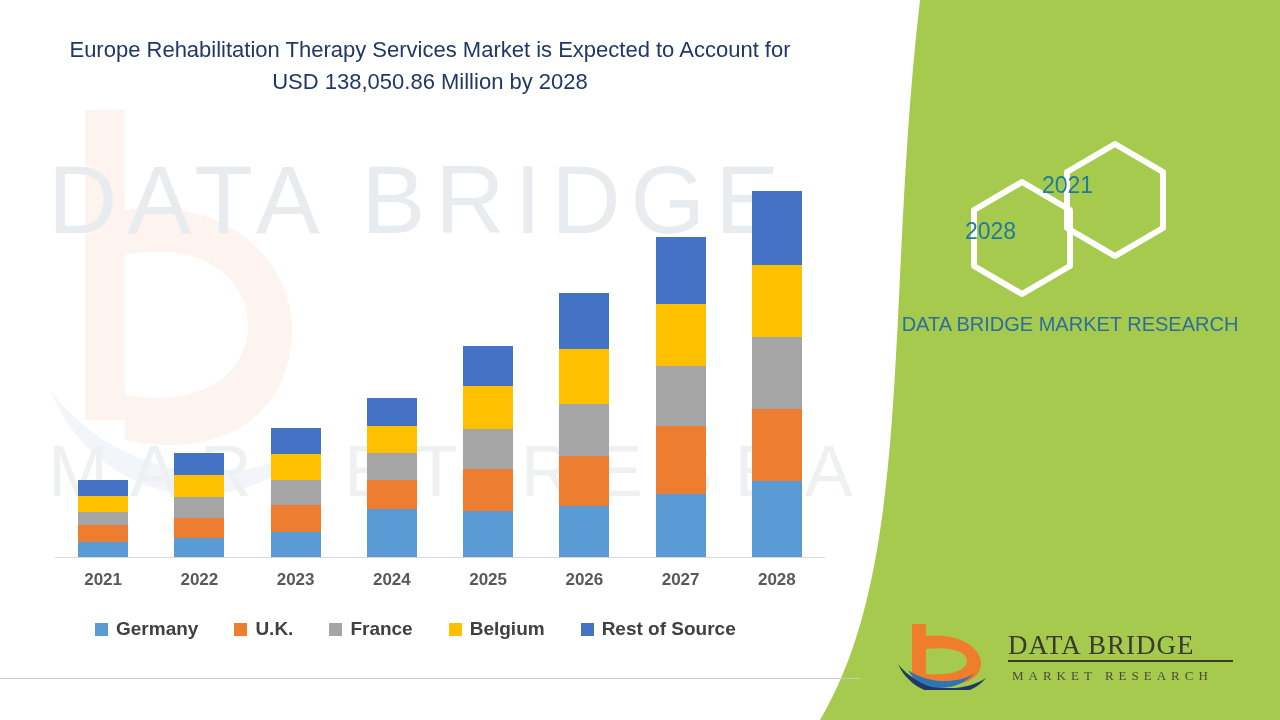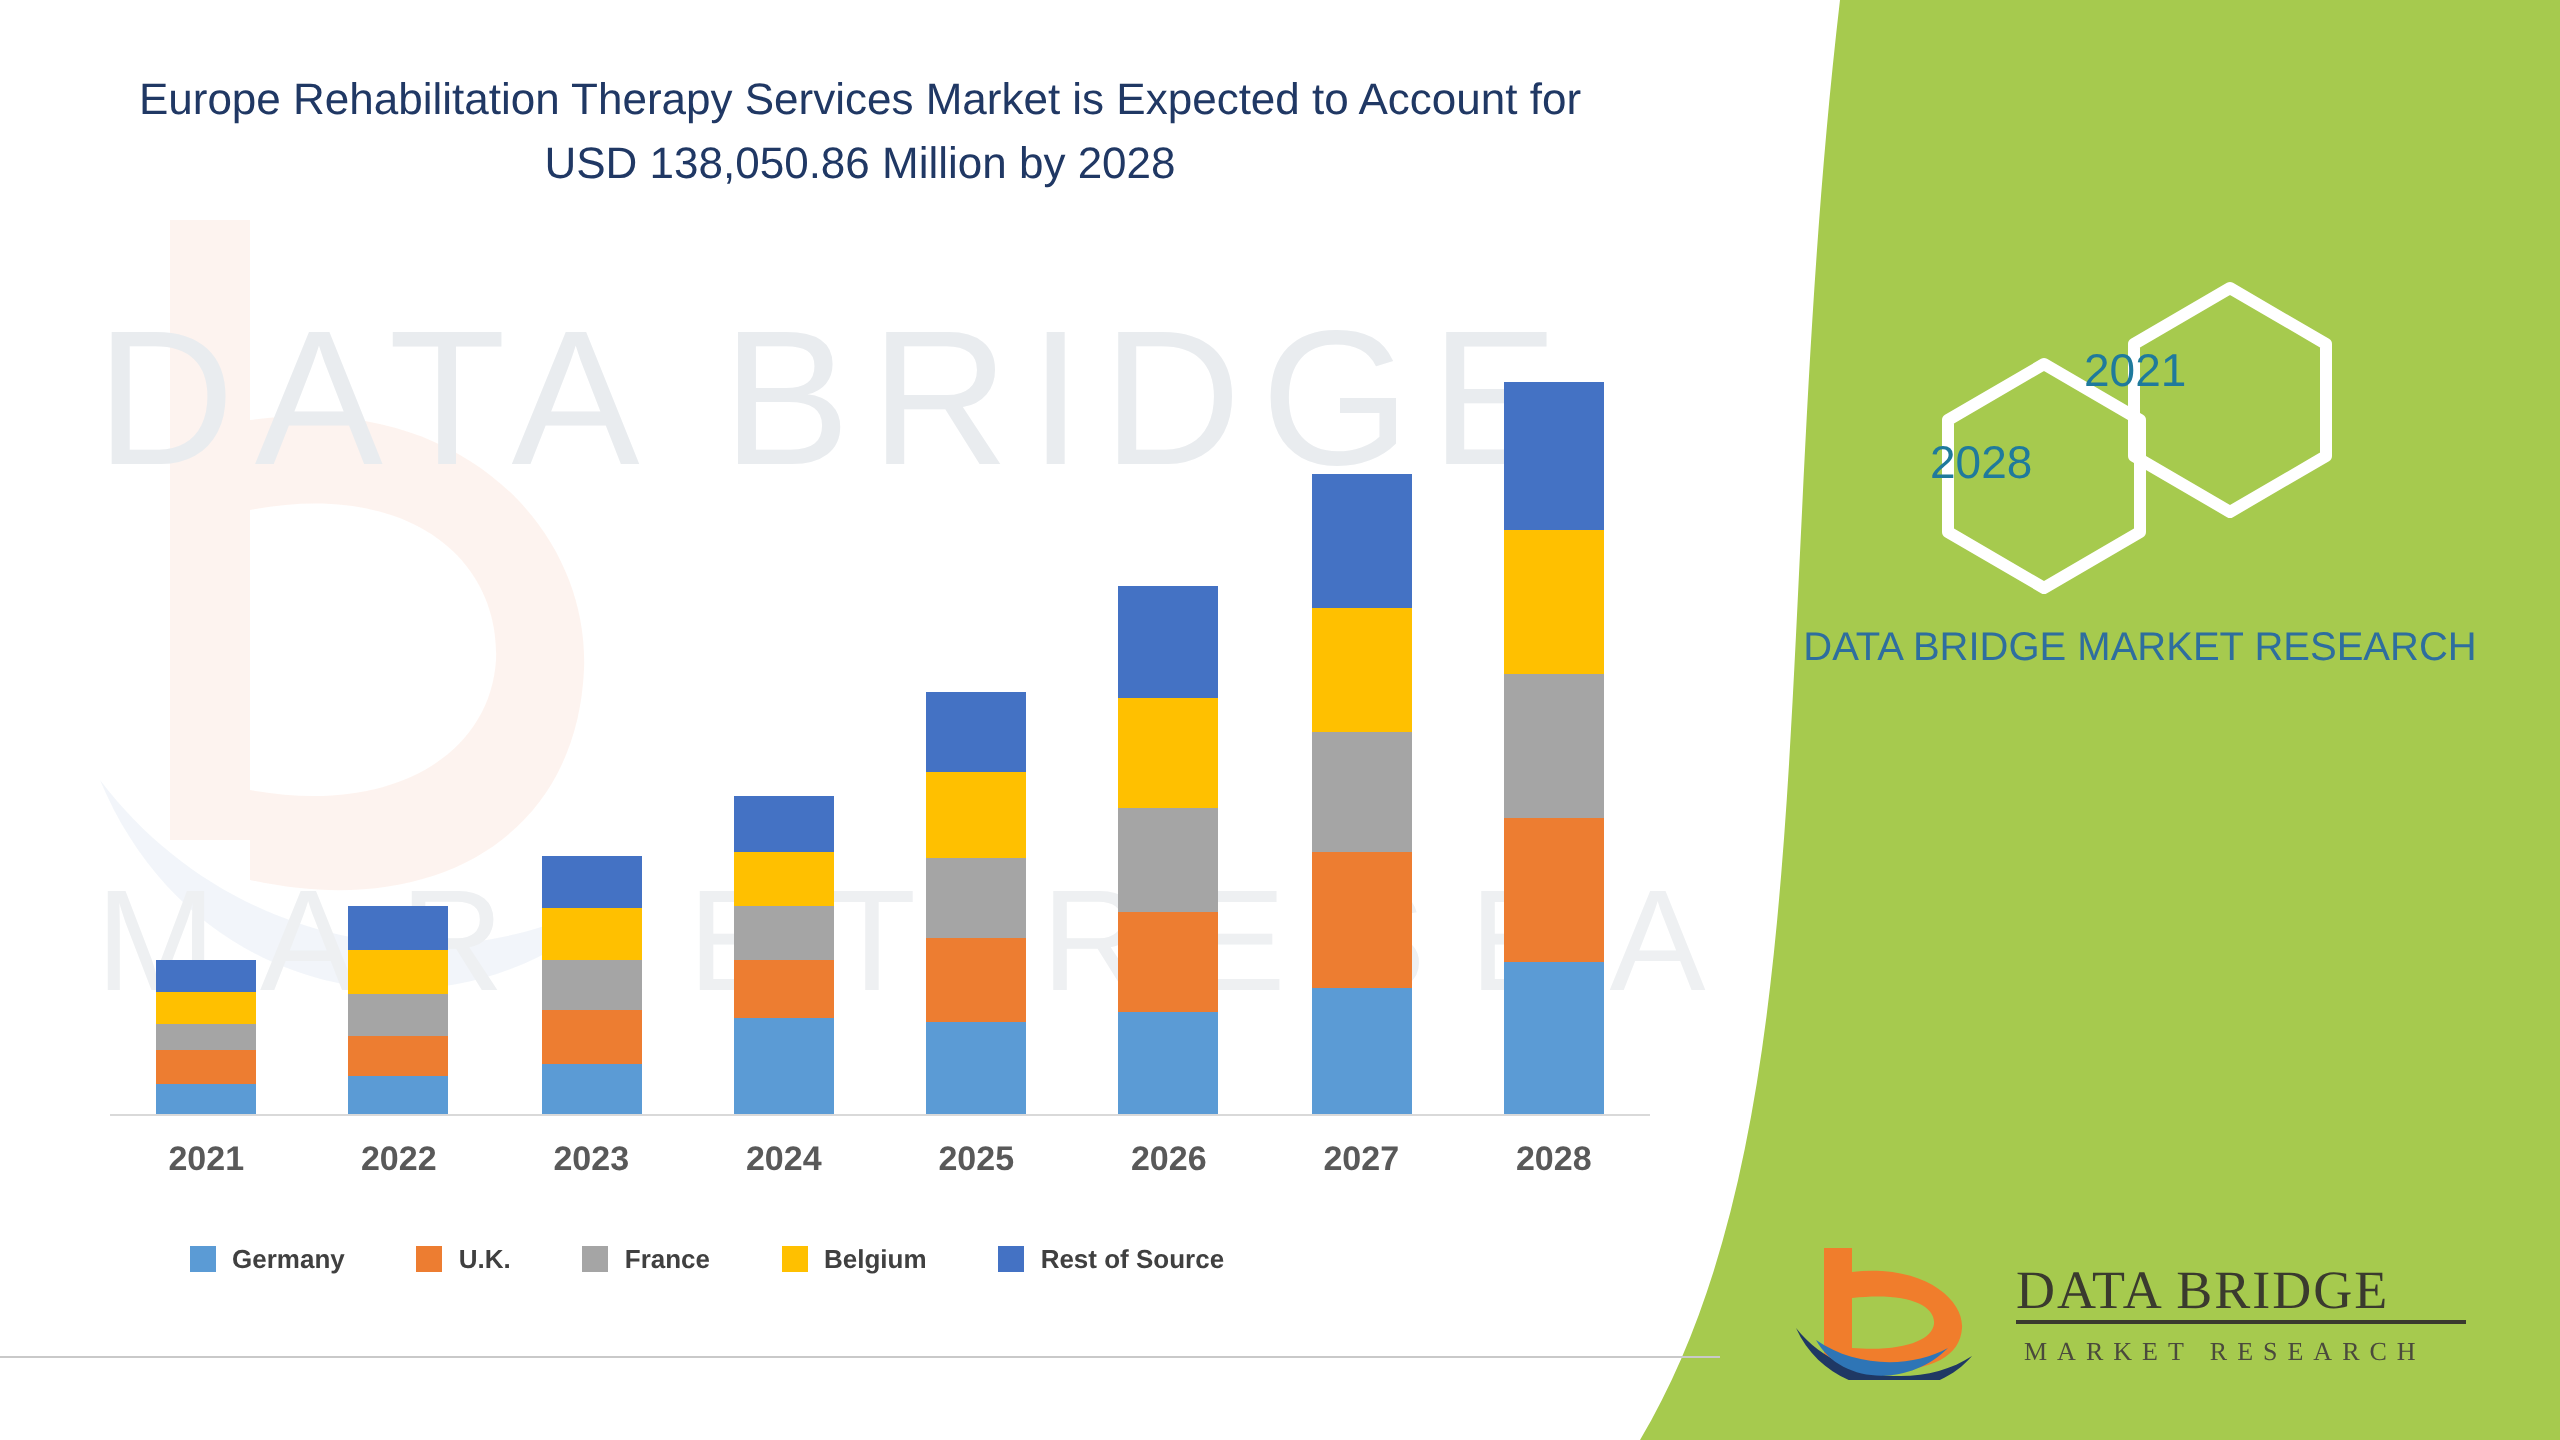--- a/index.html
+++ b/index.html
@@ -83,21 +83,21 @@
     position:absolute; width:96px; text-align:center;
     color:#595959; font-size:17px; font-weight:bold;
   }
 
   #legend {
     position:absolute; left:95px; top:616px; height:26px;
     display:flex; align-items:center;
   }
   .legend-item { display:flex; align-items:center; margin-right:36px; }
   .legend-swatch { width:13px; height:13px; margin-right:8px; }
-  .legend-text { color:#404040; font-size:13px; font-weight:bold; white-space:nowrap; }
+  .legend-text { color:#404040; font-size:19px; font-weight:bold; white-space:nowrap; }
 
   
   #footer-rule {
     position:absolute; left:0; top:678px; width:860px; height:1px; background:#c9c9c9;
   }
   .footer-text {
     position:absolute; top:684px;
     font-family:"Liberation Serif", serif; font-size:13px; color:#1a1a1a;
     white-space:nowrap;
   }

